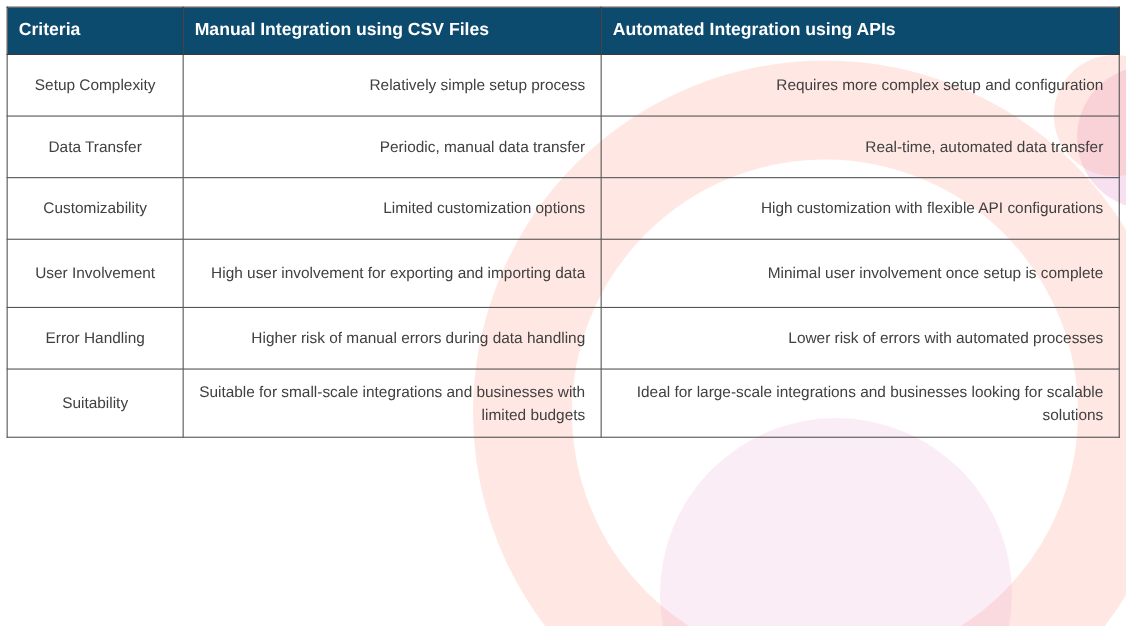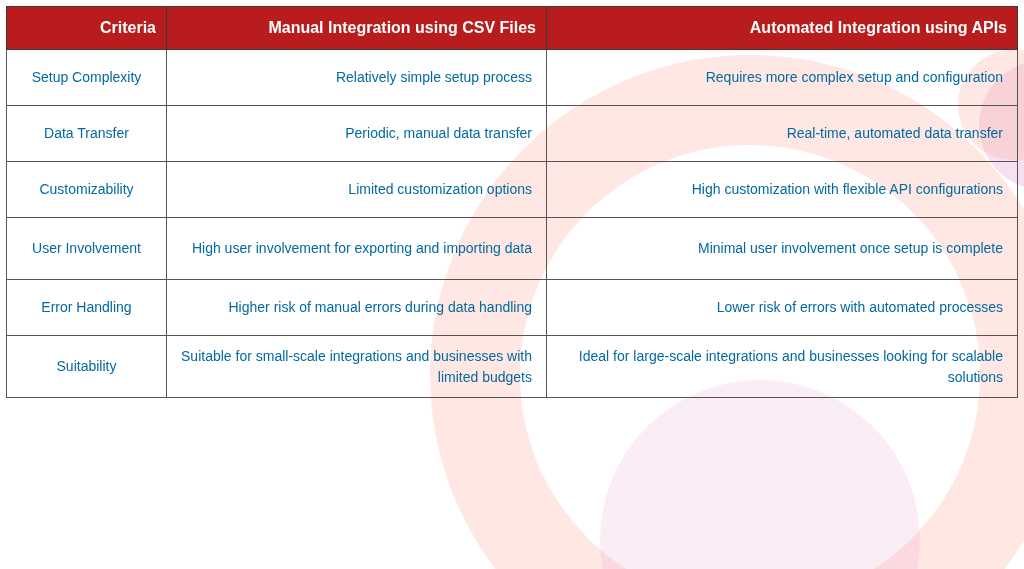--- a/index.html
+++ b/index.html
@@ -68,37 +68,37 @@
       position: relative;
       z-index: 1;
       padding: 6px 6px 0 6px;
     }
     table {
       width: 100%;
       border-collapse: collapse;
       table-layout: fixed;
     }
     thead th {
-      background: #b91c1c;
+      background: #0c4a6e;
       color: #ffffff;
       font-weight: 700;
       font-size: 16px;
-      text-align: right;
+      text-align: left;
       padding: 12px 10px;
       border: 1px solid #3a3a3a;
     }
     thead th.col-criteria { width: 160px; }
     thead th.col-manual { width: 380px; }
     thead th.col-auto { width: auto; }
     tbody td {
       border: 1px solid #555555;
       background: rgba(255,255,255,0.0);
       font-size: 14px;
       line-height: 1.45;
-      color: #0369a1;
+      color: #404040;
       vertical-align: middle;
     }
     tbody tr {
       height: 56px;
     }
     tbody td.criteria {
       text-align: center;
       padding: 10px 8px;
       font-weight: 400;
     }

